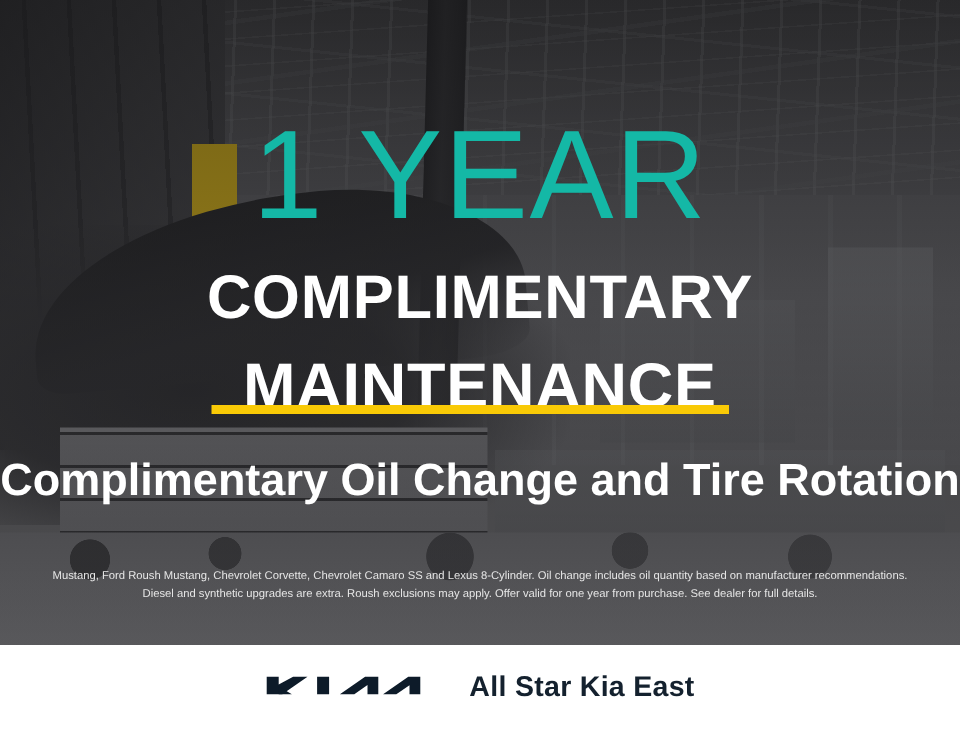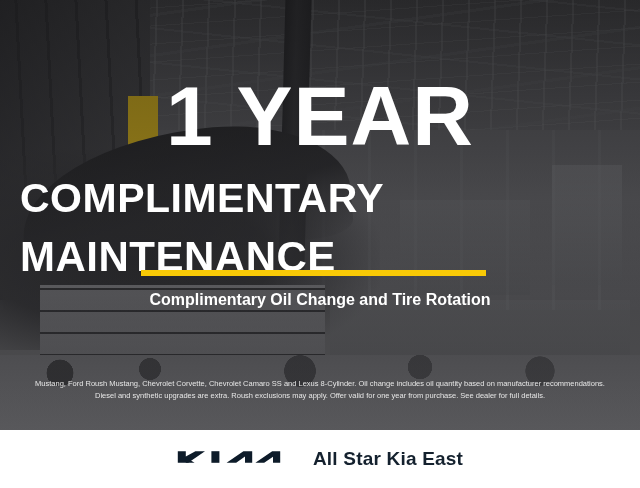--- a/index.html
+++ b/index.html
@@ -144,36 +144,36 @@
     position: absolute;
     left: 0; right: 0; top: 0;
     height: 430px;
   }
 
   .headline-year {
     position: absolute;
     left: 0; right: 0;
     top: 74px;
     text-align: center;
-    color: #ffffff;
+    color: #14b8a6;
     font-size: 84px;
     line-height: 84px;
-    font-weight: bold;
+    font-weight: normal;
     letter-spacing: 1px;
     white-space: nowrap;
   }
 
   .headline-line-1,
   .headline-line-2 {
     position: absolute;
     left: 0; right: 0;
+    text-align: center;
     color: #ffffff;
     font-weight: bold;
     white-space: nowrap;
-    margin-left: 20px;
   }
   .headline-line-1 {
     top: 178px;
     font-size: 41px;
     line-height: 41px;
     letter-spacing: 0.5px;
   }
   .headline-line-2 {
     top: 236px;
     font-size: 42px;
@@ -186,24 +186,24 @@
     left: 141px;
     top: 270px;
     width: 345px;
     height: 6px;
     background: #f9ca06;
   }
 
   .subhead {
     position: absolute;
     left: 0; right: 0;
-    top: 284px;
+    top: 305px;
     text-align: center;
     color: #ffffff;
-    font-size: 16px;
+    font-size: 30px;
     line-height: 31px;
     font-weight: bold;
   }
   .subhead-line { display: block; white-space: nowrap; }
 
   .disclaimer {
     position: absolute;
     left: 14px;
     right: 14px;
     top: 378px;

